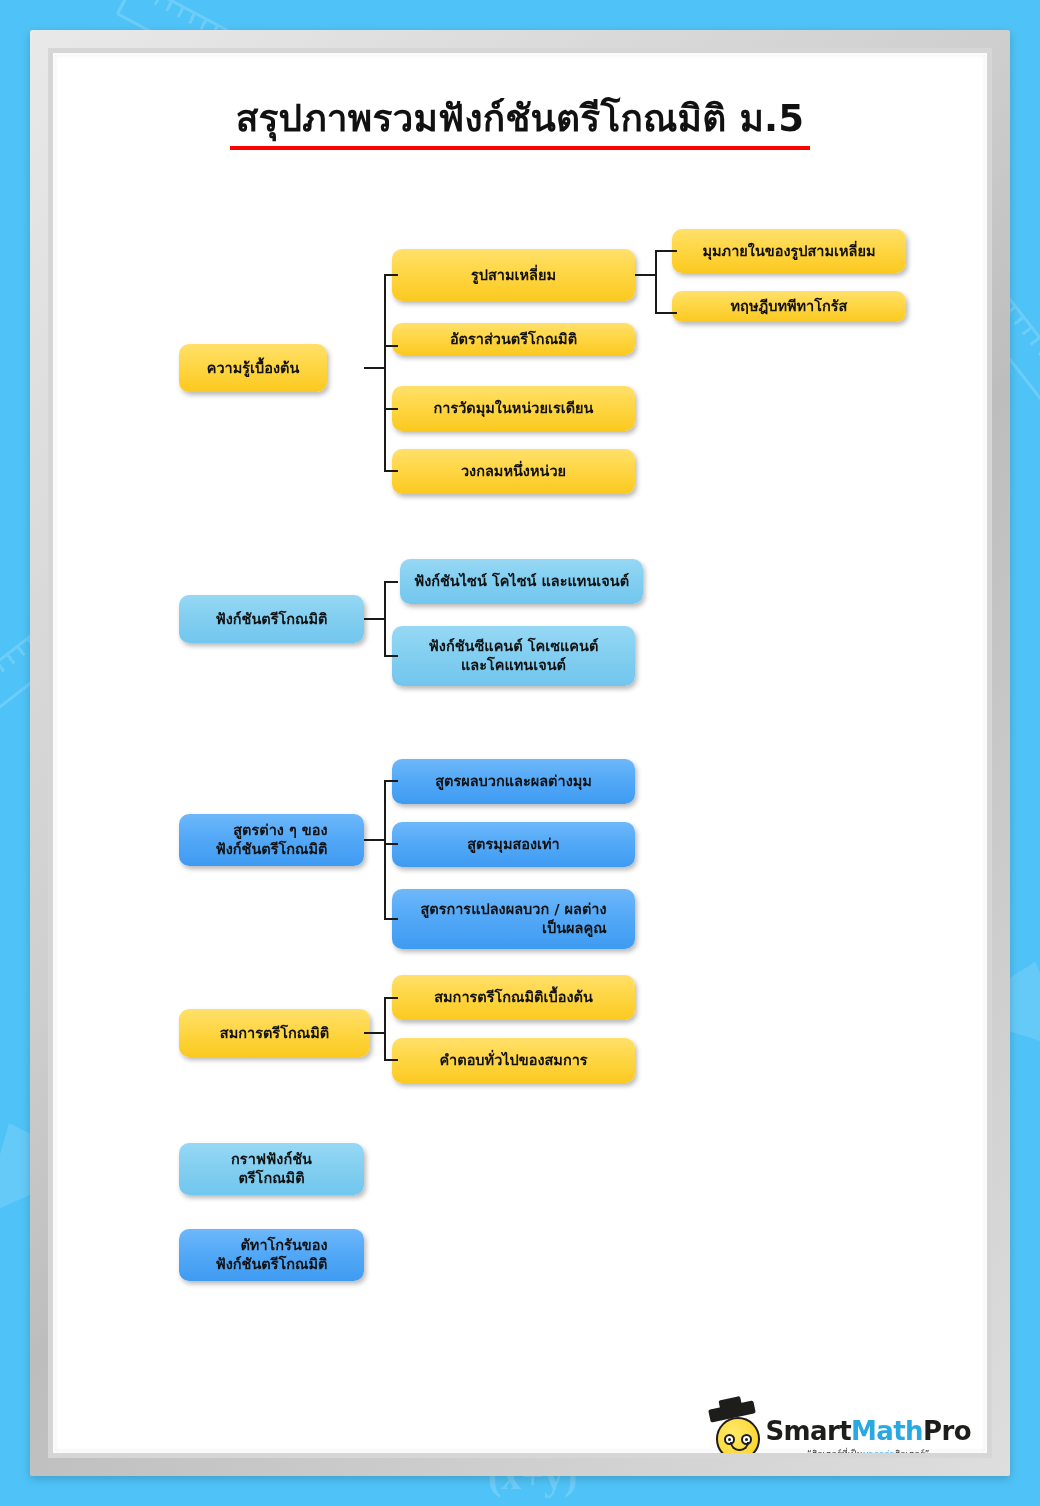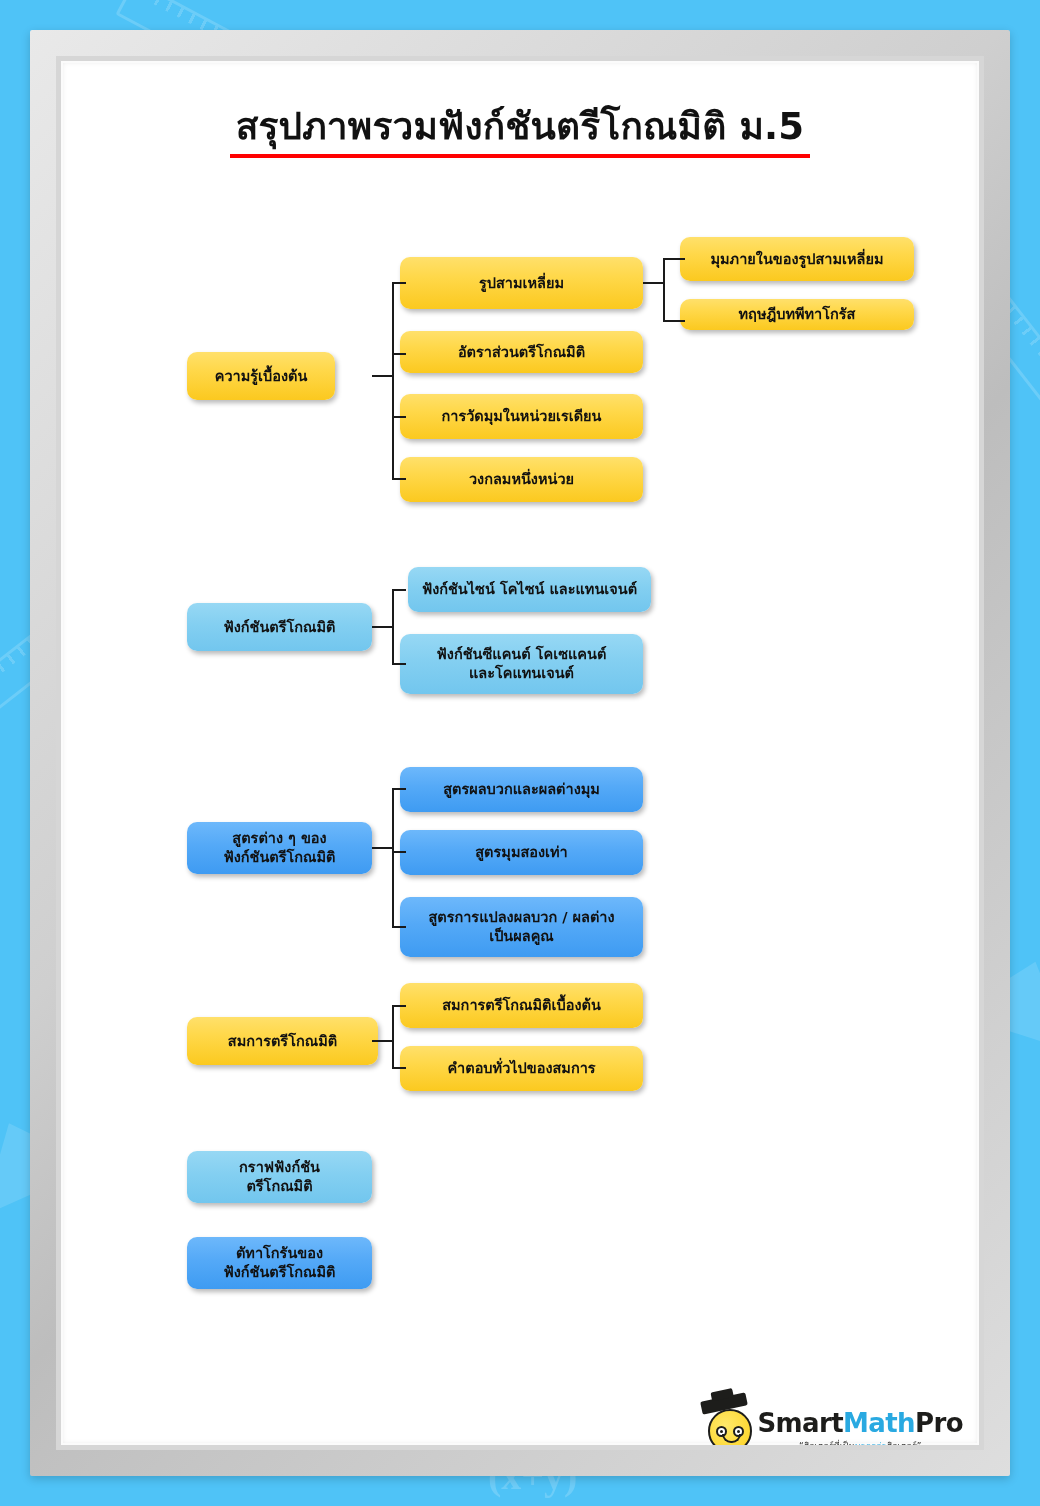--- a/index.html
+++ b/index.html
@@ -20,21 +20,21 @@
       background:repeating-linear-gradient(90deg,rgba(255,255,255,.17) 0 3px,transparent 3px 13px);}
   .wm-tri{position:absolute;width:0;height:0;
       border-left:62px solid transparent;border-right:62px solid transparent;
       border-bottom:74px solid rgba(255,255,255,.13);}
 
   
   #frame{
     position:absolute;left:30px;top:30px;width:980px;height:1446px;
     box-sizing:border-box;
     background:linear-gradient(135deg,#e9e9e9 0%,#cfcfcf 40%,#bdbdbd 55%,#dedede 100%);
-    padding:26px;border-radius:2px;
+    padding:18px;border-radius:2px;
     box-shadow:0 3px 10px rgba(0,0,0,.18);
   }
   #frame-inner{
     width:100%;height:100%;box-sizing:border-box;
     border:5px solid #d6d6d6;
     background:#ffffff;
     box-shadow:inset 0 0 0 2px #fbfbfb, inset 0 0 6px rgba(0,0,0,.12);
     position:relative;overflow:hidden;
   }
 
@@ -57,21 +57,21 @@
     position:absolute;box-sizing:border-box;
     display:flex;align-items:center;justify-content:center;
     text-align:center;border-radius:10px;
     font-size:14.5px;font-weight:700;color:#111;line-height:1.28;
     padding:4px 10px;
     font-family:"DejaVu Sans","Liberation Sans",sans-serif;
     box-shadow:2px 3px 5px rgba(0,0,0,.28);
   }
   .yellow{background:linear-gradient(180deg,#FFE06B 0%,#FFD84A 38%,#FBC91F 100%);}
   .lblue {background:linear-gradient(180deg,#97D8F4 0%,#83CFF1 45%,#72C6EE 100%);}
-  .dblue {background:linear-gradient(180deg,#6DB8FB 0%,#54A9F7 45%,#3E9BF2 100%);}
+  .dblue {background:linear-gradient(180deg,#6DB8FB 0%,#54A9F7 45%,#3E9BF2 100%);text-align:right;}
 
   
   .ln{position:absolute;background:#1a1a1a;}
   .lnv{width:2px;}
   .lnh{height:2px;}
 
   
   #logo{position:absolute;right:16px;bottom:-8px;display:flex;align-items:center;}
   #logo-face{
     width:44px;height:44px;border-radius:50%;
@@ -116,21 +116,21 @@
   <div id="canvas">
 
     <div id="title-wrap">
       <div id="page-title">สรุปภาพรวมฟังก์ชันตรีโกณมิติ ม.5</div>
       <div id="title-rule"></div>
     </div>
 
     <div class="node yellow" style="left:126px;top:291px;width:148px;height:48px;">ความรู้เบื้องต้น</div>
 
     <div class="node yellow" style="left:339px;top:196px;width:243px;height:52px;">รูปสามเหลี่ยม</div>
-    <div class="node yellow" style="left:339px;top:270px;width:243px;height:42px;">อัตราส่วนตรีโกณมิติ</div>
+    <div class="node yellow" style="left:339px;top:270px;width:243px;height:32px;">อัตราส่วนตรีโกณมิติ</div>
     <div class="node yellow" style="left:339px;top:333px;width:243px;height:45px;">การวัดมุมในหน่วยเรเดียน</div>
     <div class="node yellow" style="left:339px;top:396px;width:243px;height:45px;">วงกลมหนึ่งหน่วย</div>
 
     <div class="node yellow" style="left:619px;top:176px;width:234px;height:44px;">มุมภายในของรูปสามเหลี่ยม</div>
     <div class="node yellow" style="left:619px;top:238px;width:234px;height:31px;">ทฤษฎีบทพีทาโกรัส</div>
 
     <div class="ln lnh" style="left:311px;top:314px;width:22px;"></div>
     <div class="ln lnv" style="left:331px;top:222px;height:195px;"></div>
     <div class="ln lnh" style="left:331px;top:221px;width:14px;"></div>
     <div class="ln lnh" style="left:331px;top:292px;width:14px;"></div>

